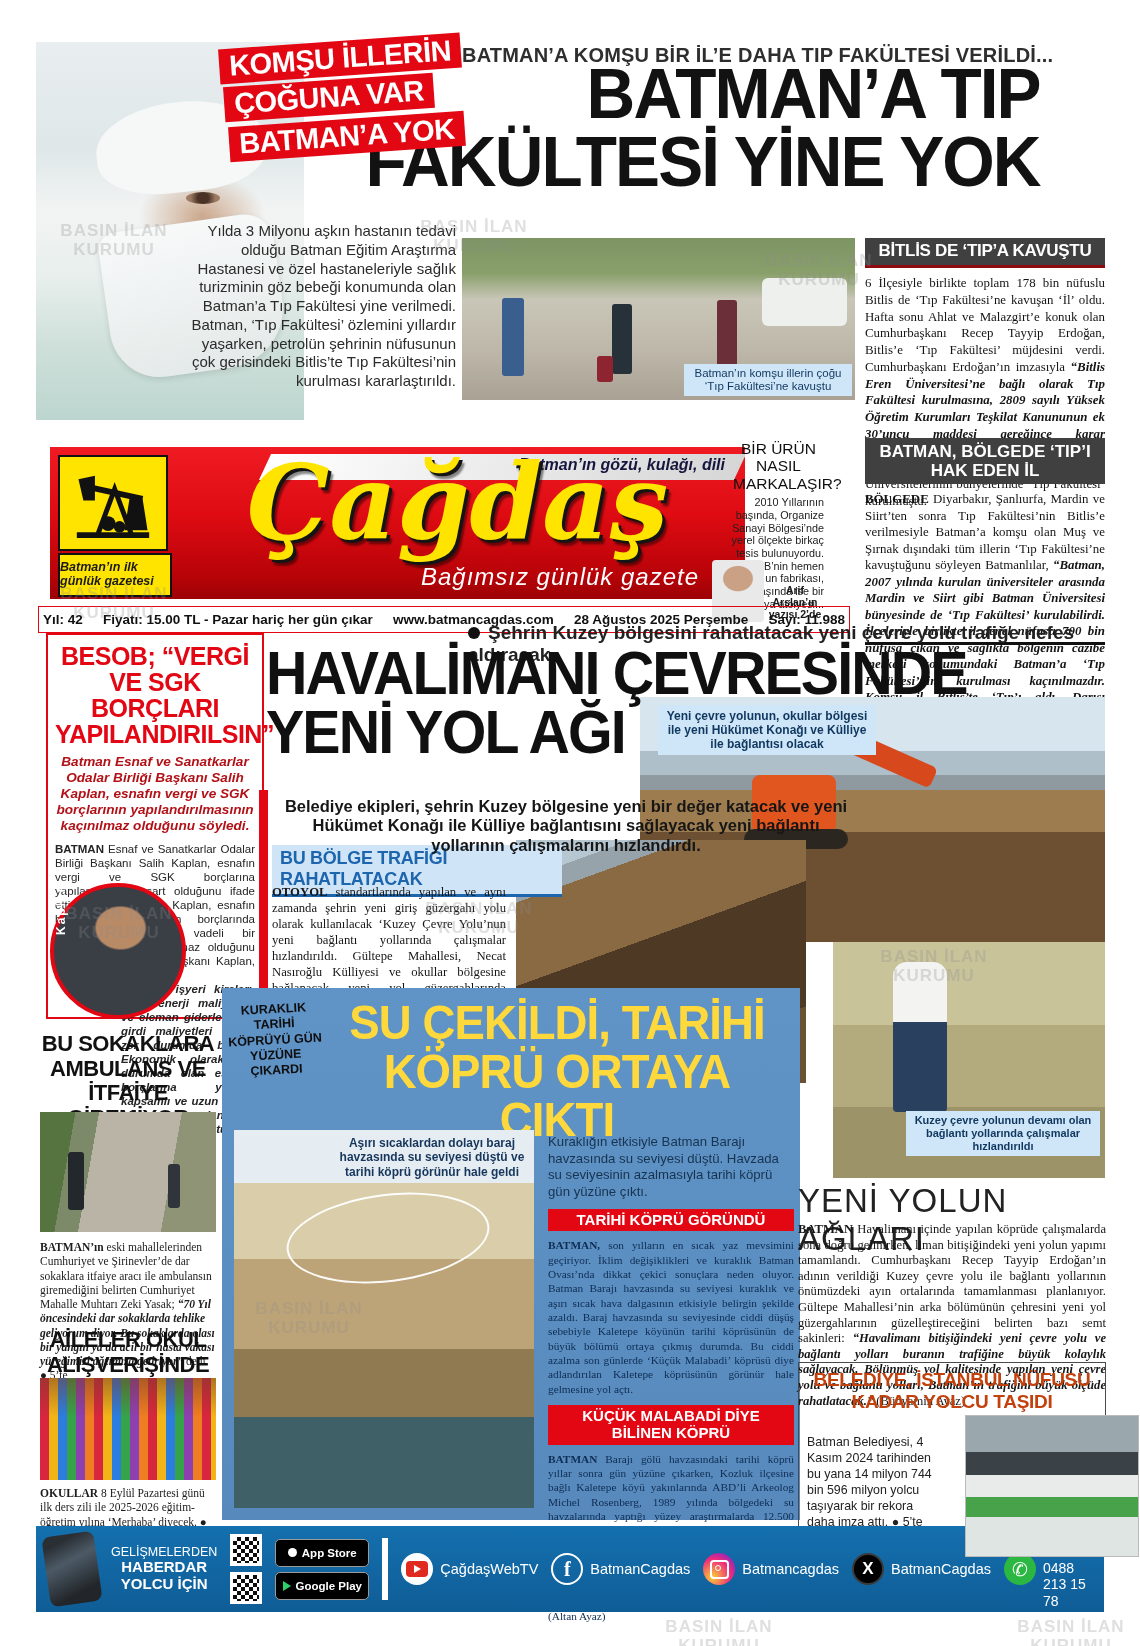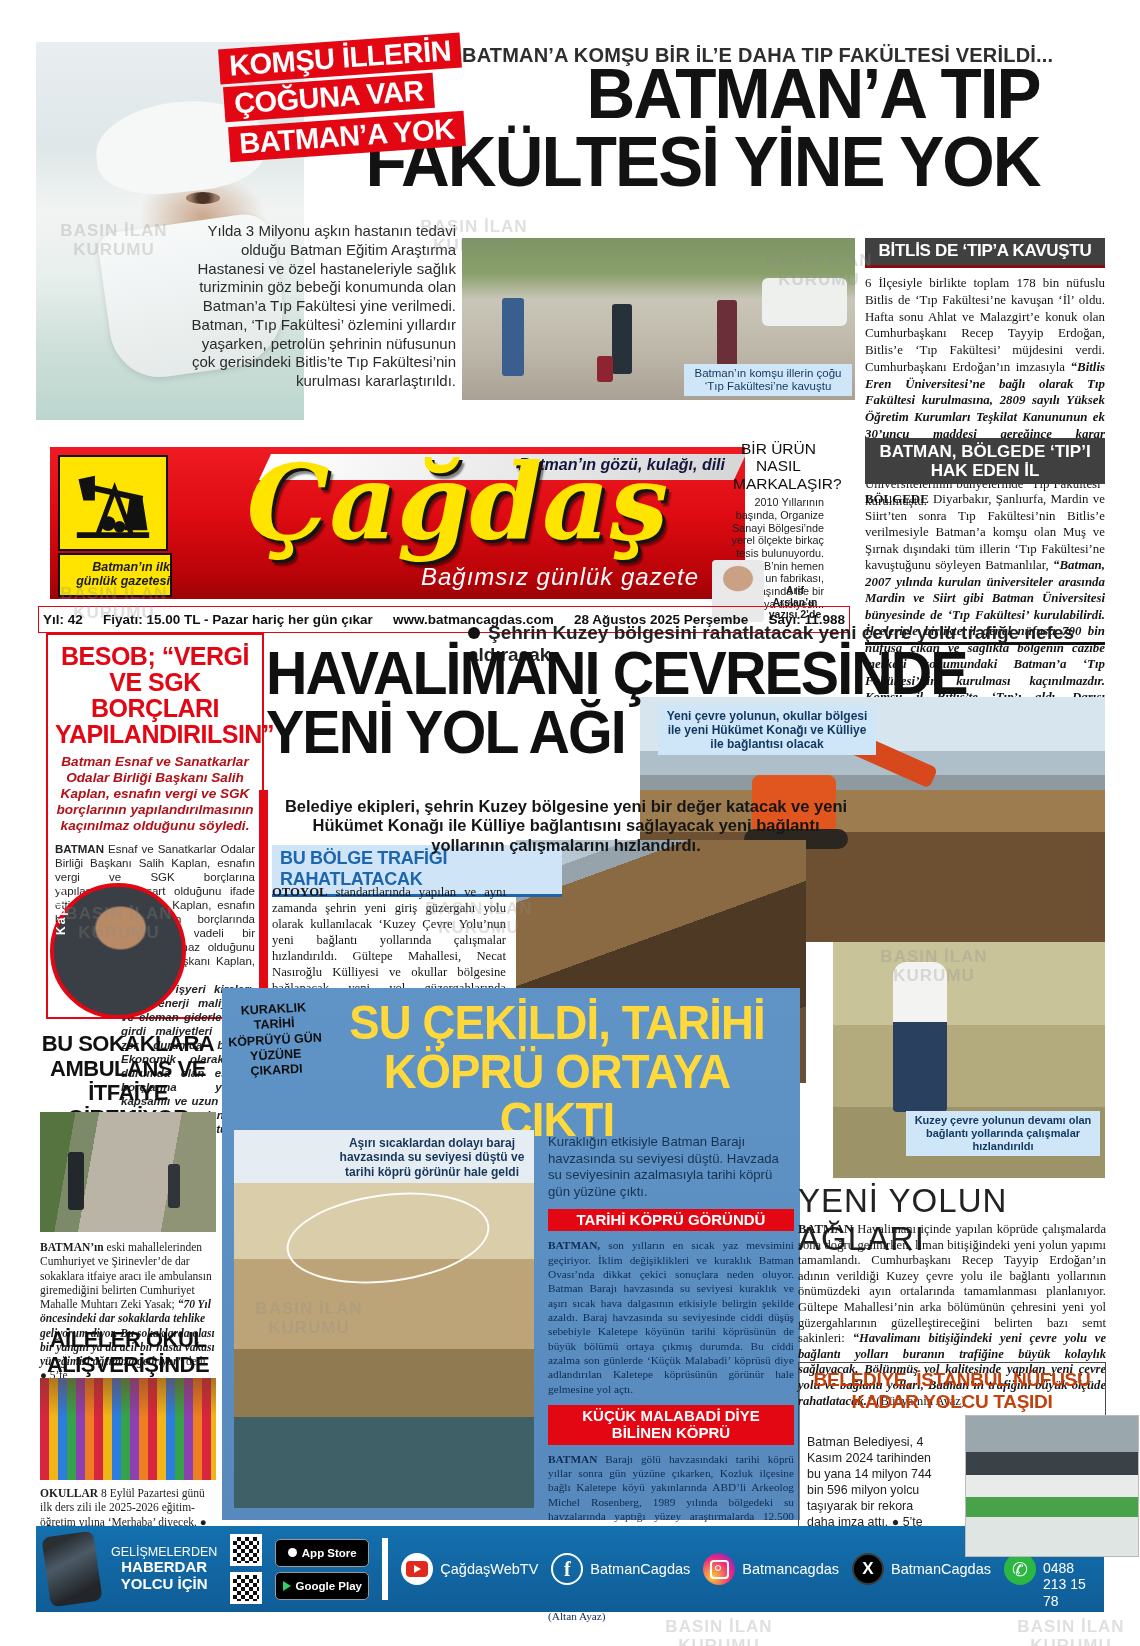--- a/index.html
+++ b/index.html
@@ -48,21 +48,21 @@
   #hakeden-title{font-size:17px;line-height:1.12;padding:4px 2px;}
   #hakeden-body{margin-top:7px;font-size:12.9px;line-height:1.28;color:#141414;}
   #top-rule{left:865px;top:642px;width:240px;height:3px;background:#111;}
   .leadword{font-weight:bold;}
   
   #masthead{left:50px;top:447px;width:695px;height:152px;background:linear-gradient(180deg,#f01b22 0%,#de0b12 45%,#b70308 85%,#9c0206 100%);overflow:hidden;}
   #mh-band{position:absolute;left:215px;top:7px;width:475px;height:26px;background:linear-gradient(90deg,#fff, #d6d6d6);transform:skewX(-25deg);}
   #mh-slogan-top{position:absolute;left:245px;top:9px;width:430px;text-align:right;font-size:16px;font-weight:700;font-style:italic;color:#15153d;}
   #mh-logo{position:absolute;left:8px;top:8px;width:106px;height:92px;background:#ffe400;border:2px solid #111;display:flex;align-items:center;justify-content:center;}
   #mh-first{position:absolute;left:8px;top:106px;width:110px;height:40px;background:#ffe400;border:2px solid #111;
-     font-size:12.5px;font-weight:800;font-style:italic;text-align:right;display:flex;align-items:center;justify-content:center;line-height:1.1;}
+     font-size:12.5px;font-weight:800;font-style:italic;text-align:left;display:flex;align-items:center;justify-content:center;line-height:1.1;}
   #mh-name{position:absolute;left:120px;top:-6px;width:575px;text-align:center;
      font-family:"DejaVu Serif",serif;font-style:italic;font-weight:bold;font-size:104px;color:#ffe400;
      text-shadow:3px 3px 0 #141414,5px 6px 2px rgba(0,0,0,.45);}
   #mh-slogan-bottom{position:absolute;left:330px;bottom:8px;width:360px;text-align:center;color:#fff;
      font-style:italic;font-size:24px;letter-spacing:1px;}
   
   #col-box{left:712px;top:440px;width:112px;height:182px;}
   #col-title{font-size:15.5px;font-weight:400;text-align:center;line-height:1.12;color:#101010;margin-left:21px;}
   #col-body{margin-top:4px;font-size:10.8px;line-height:1.18;text-align:right;color:#222;}
   #col-photo{position:absolute;left:0;bottom:0;width:52px;height:62px;border-radius:4px;

